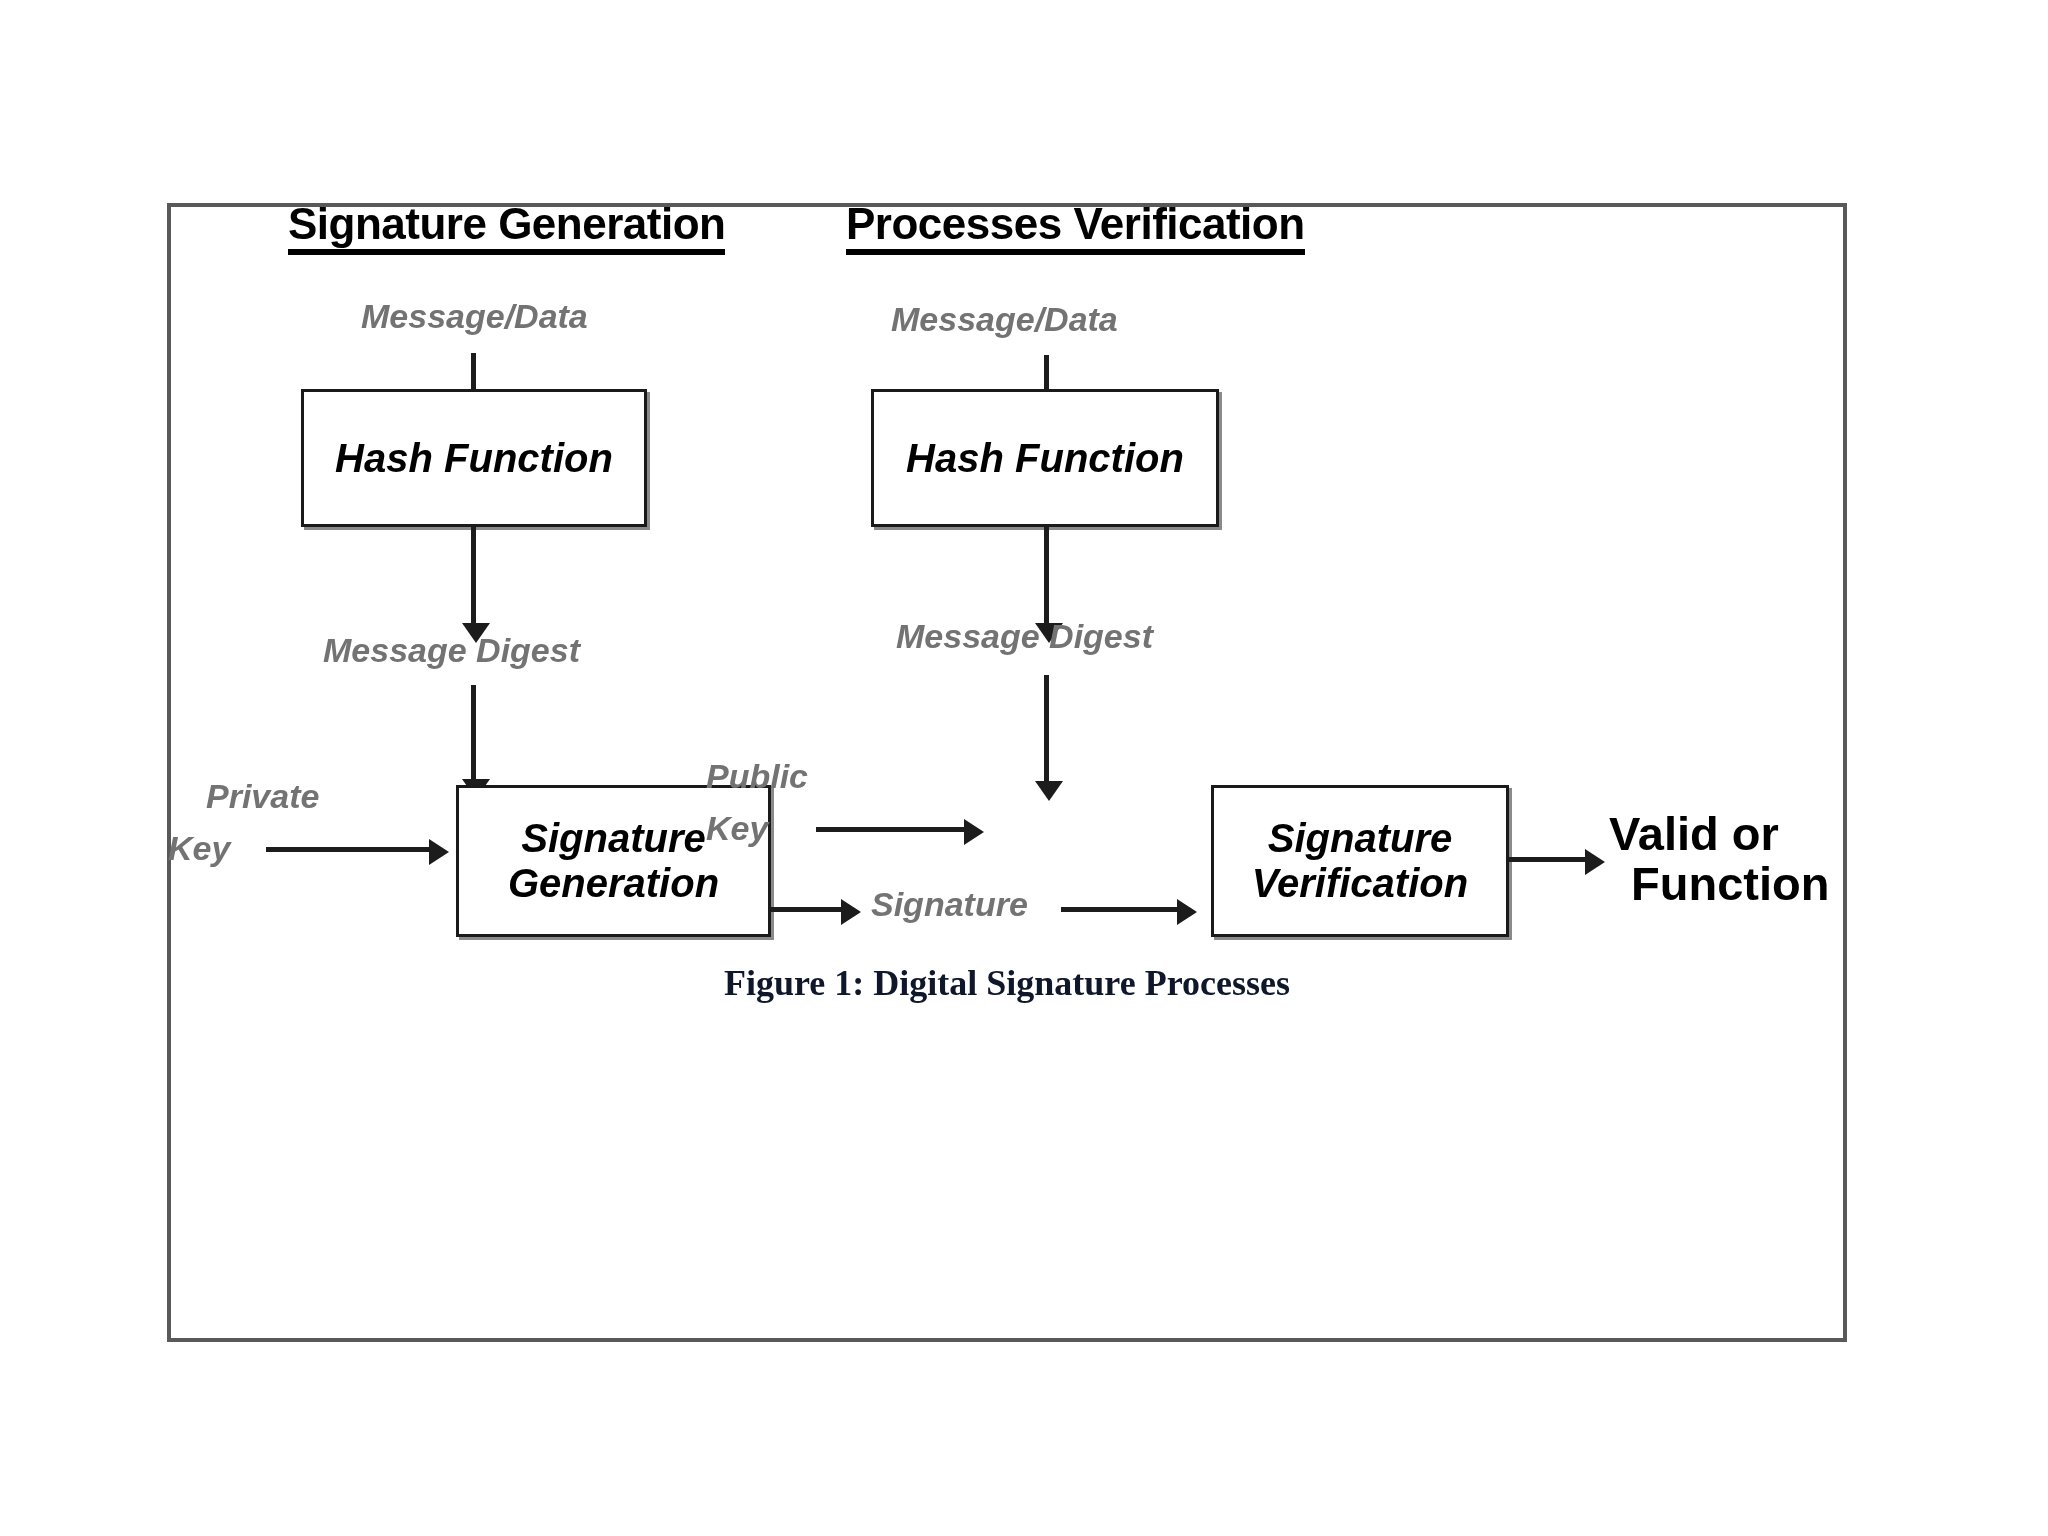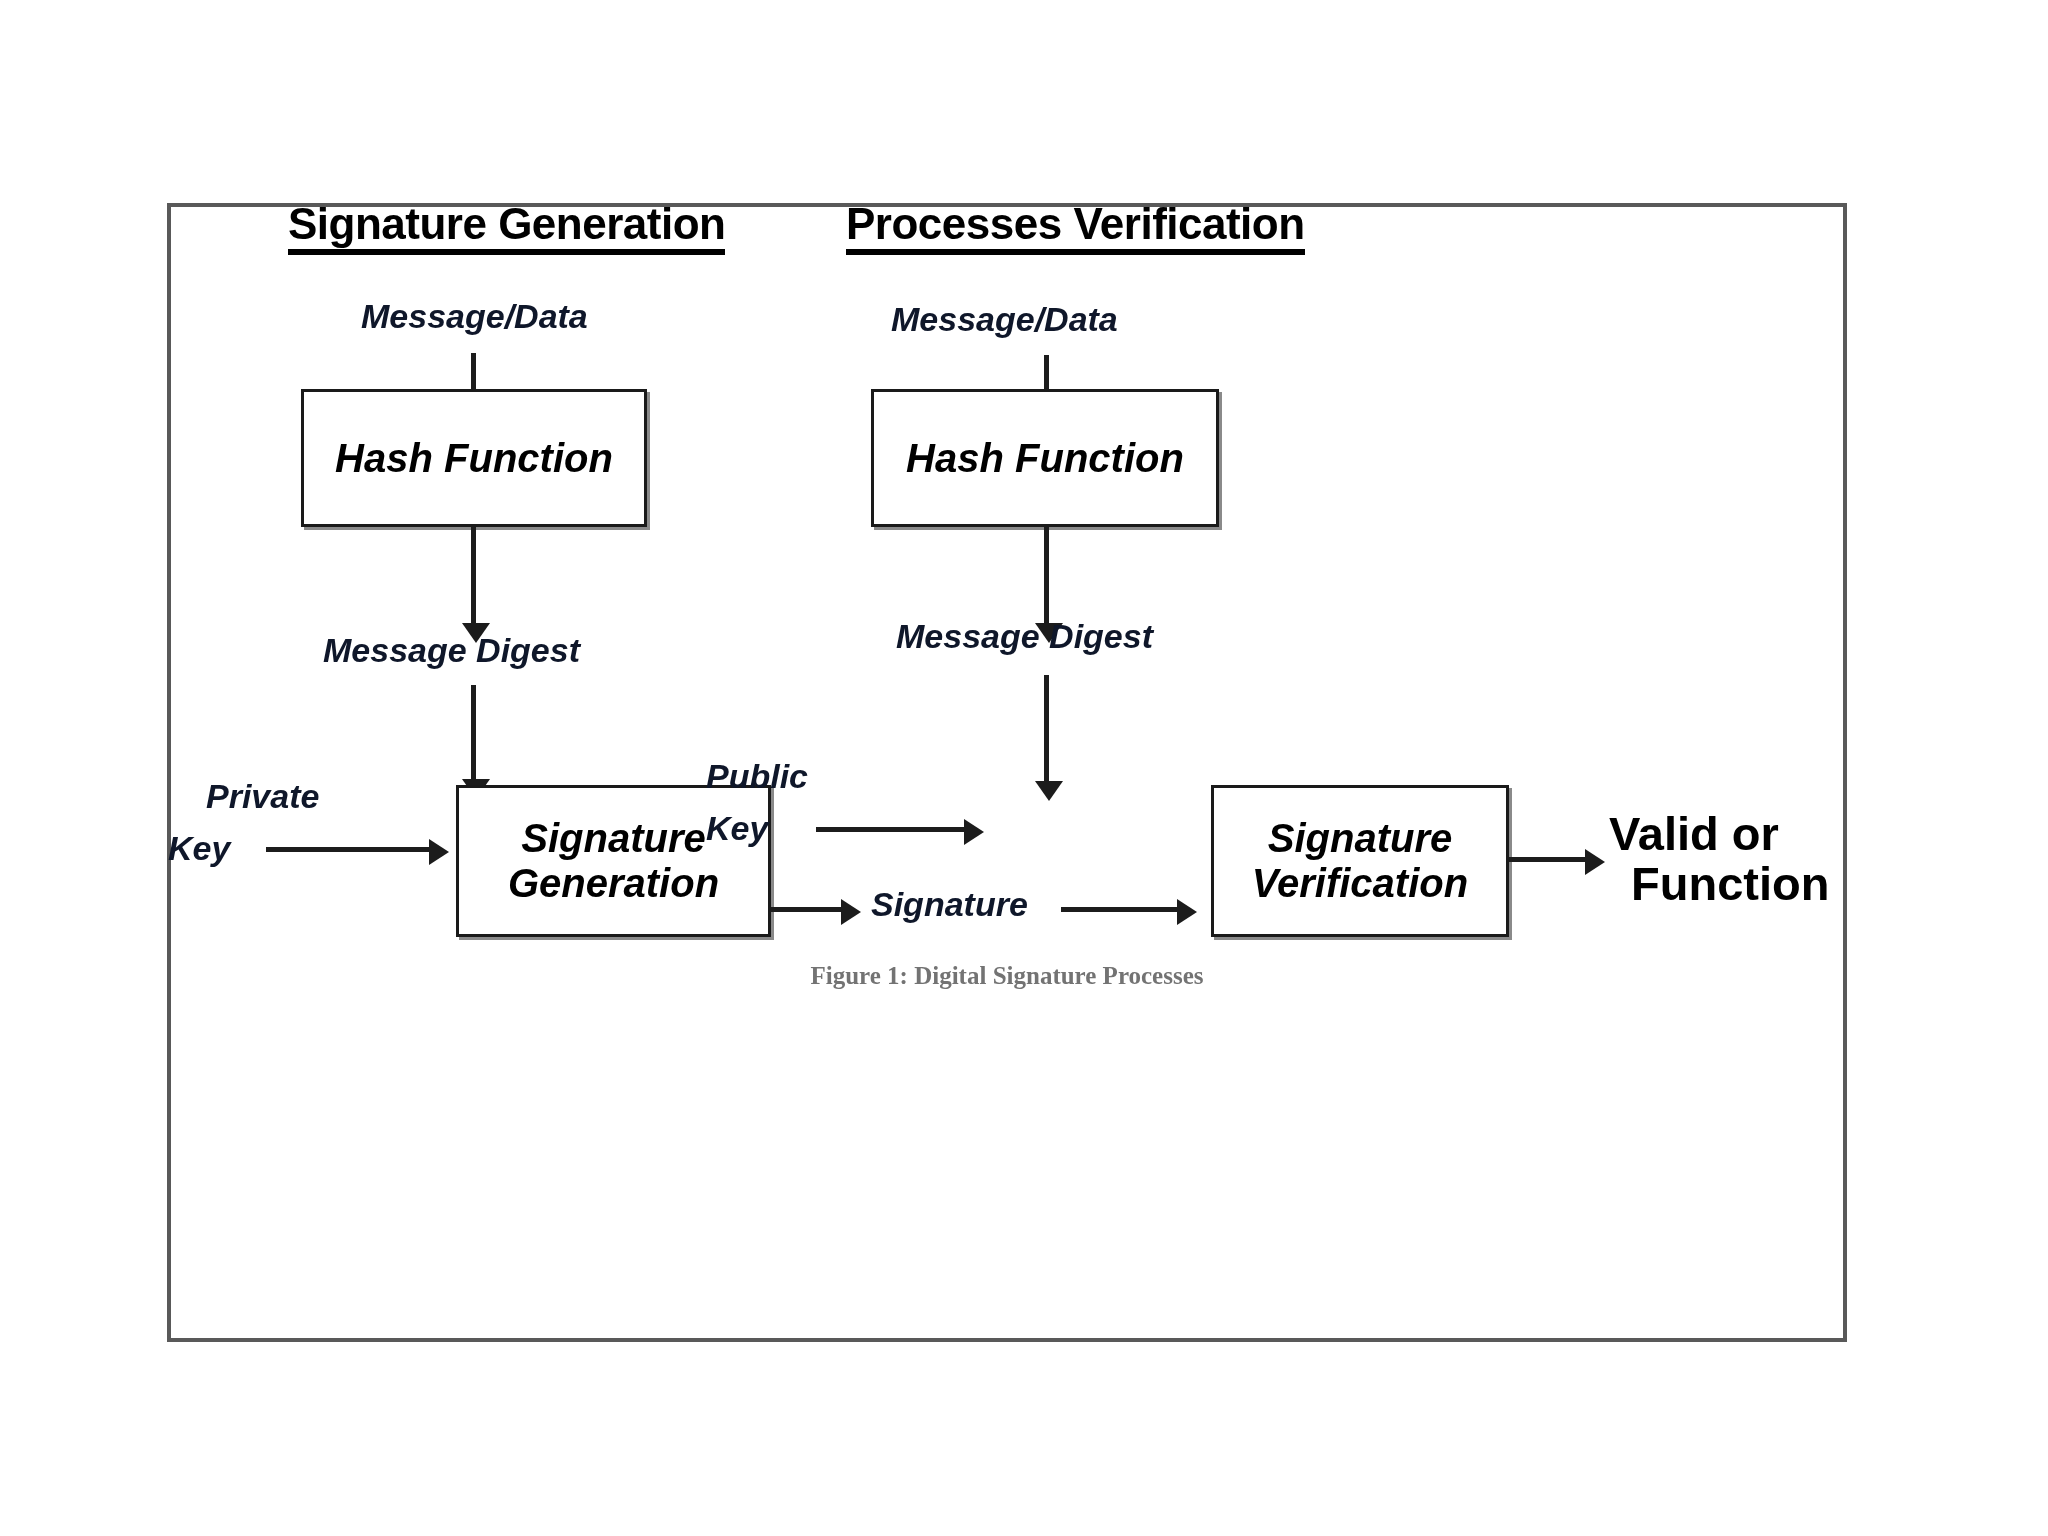--- a/index.html
+++ b/index.html
@@ -35,21 +35,21 @@
     white-space: nowrap;
     border-bottom: 6px solid #000000;
     padding-bottom: 2px;
     line-height: 1.05;
   }
   .lbl {
     position: absolute;
     font-weight: bold;
     font-style: italic;
     font-size: 34px;
-    color: #0f172a;
+    color: #737373;
     white-space: nowrap;
     line-height: 1.12;
   }
   .lbl-plain {
     position: absolute;
     font-weight: bold;
     font-style: normal;
     font-size: 47px;
     color: #000000;
     white-space: nowrap;
@@ -105,22 +105,22 @@
     width: 0;
     height: 0;
     border-top: 13px solid transparent;
     border-bottom: 13px solid transparent;
     border-left: 20px solid #1c1c1c;
   }
   #figure-caption {
     position: absolute;
     font-family: "Liberation Serif", serif;
     font-weight: bold;
-    font-size: 25px;
-    color: #737373;
+    font-size: 36px;
+    color: #0f172a;
     white-space: nowrap;
     left: 0;
     width: 100%;
     text-align: center;
   }
 </style>
 </head>
 <body>
 
 <div id="canvas">

